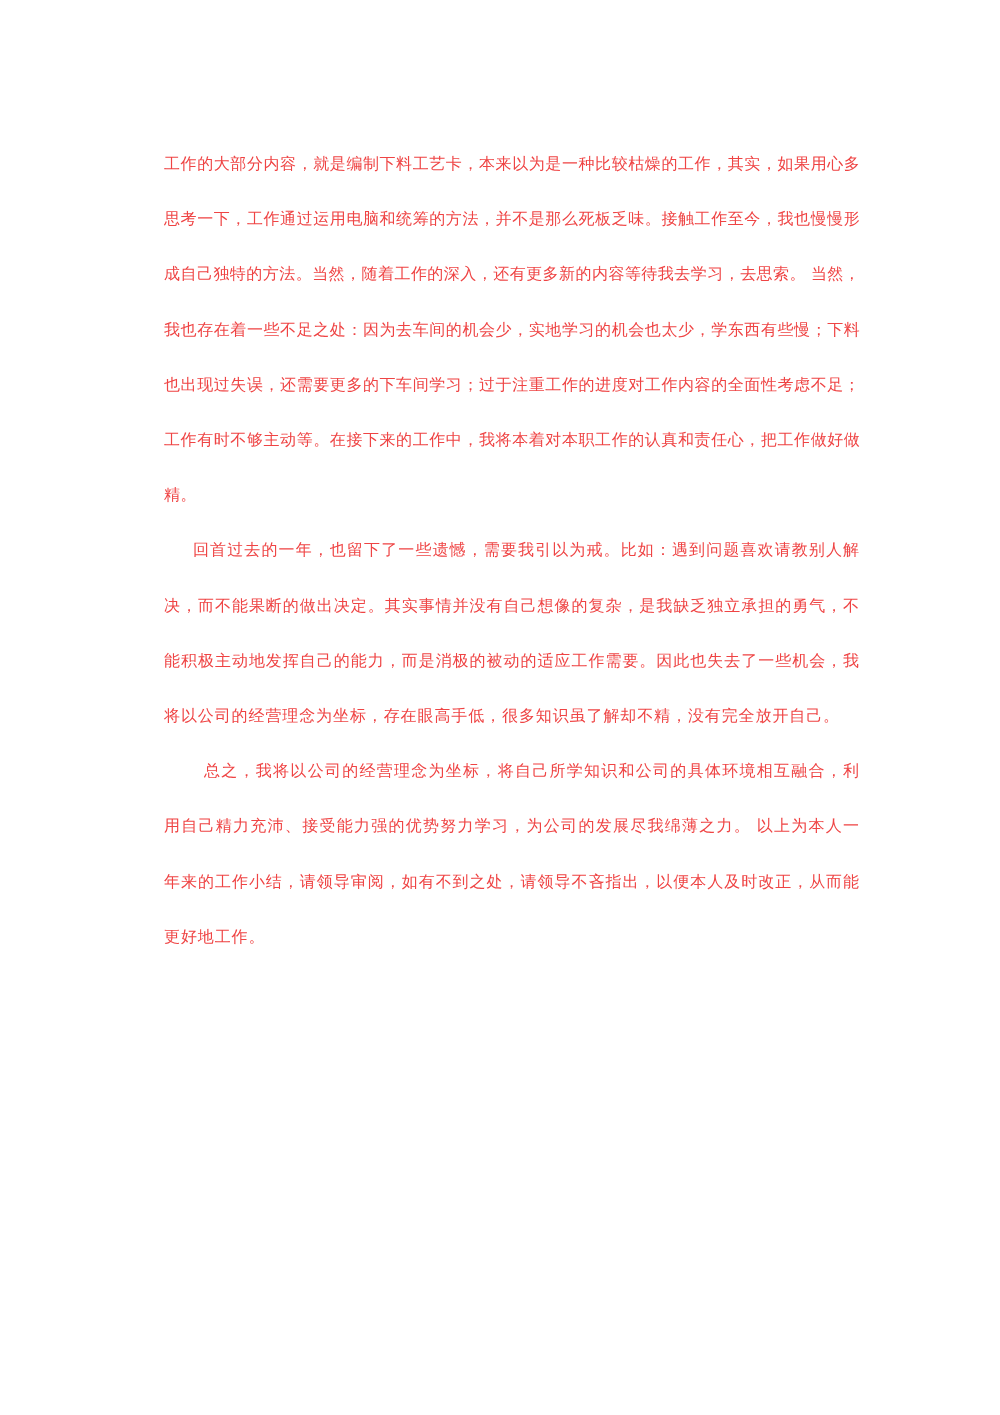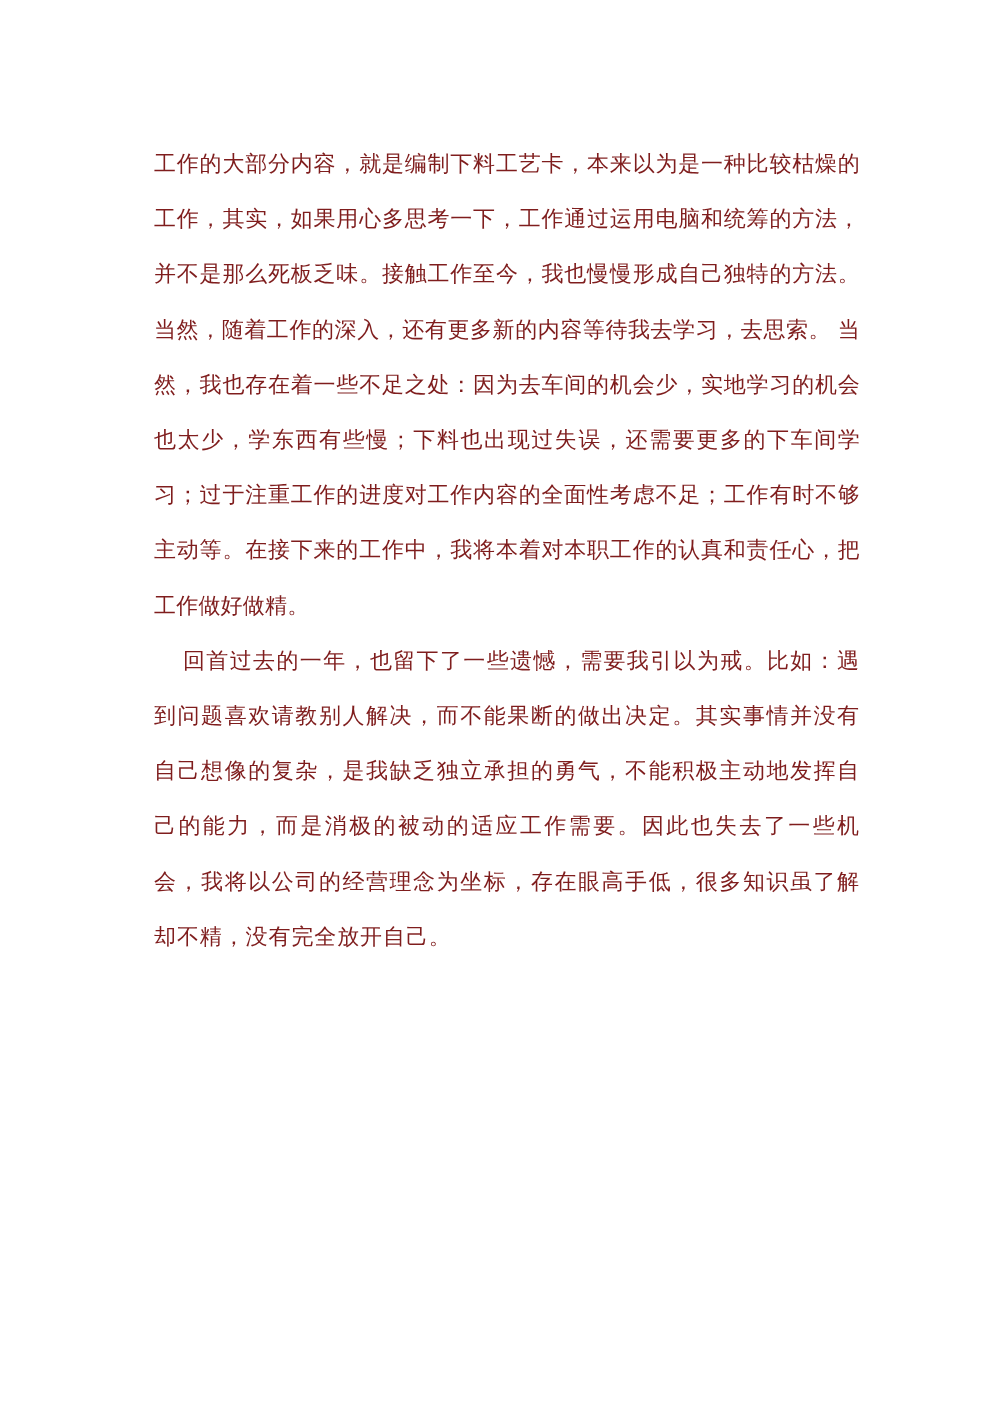--- a/index.html
+++ b/index.html
@@ -15,25 +15,25 @@
     overflow: hidden;
     box-sizing: border-box;
   }
   .doc-body {
     position: absolute;
     left: 148px;
     top: 136px;
     width: 712px;
   }
   .para {
-    margin: 0 0 0 6px;
+    margin: 0 0 0 16px;
     font-family: "Liberation Sans", "DejaVu Sans", sans-serif;
-    font-size: 22px;
+    font-size: 16px;
     line-height: 55.2px;
-    color: #7f1d1d;
+    color: #ef4444;
     text-align: justify;
     text-justify: inter-ideograph;
     letter-spacing: 0.2px;
     -webkit-font-smoothing: antialiased;
   }
   
   .para.p1 {
     text-indent: 0;
     word-spacing: 0px;
   }
@@ -51,15 +51,16 @@
 </head>
 <body>
 
 <div class="page">
   <div class="doc-body">
 
     <p class="para p1">工作的大部分内容，就是编制下料工艺卡，本来以为是一种比较枯燥的工作，其实，如果用心多思考一下，工作通过运用电脑和统筹的方法，并不是那么死板乏味。接触工作至今，我也慢慢形成自己独特的方法。当然，随着工作的深入，还有更多新的内容等待我去学习，去思索。 当然，我也存在着一些不足之处：因为去车间的机会少，实地学习的机会也太少，学东西有些慢；下料也出现过失误，还需要更多的下车间学习；过于注重工作的进度对工作内容的全面性考虑不足；工作有时不够主动等。在接下来的工作中，我将本着对本职工作的认真和责任心，把工作做好做精。</p>
 
     <p class="para p2">回首过去的一年，也留下了一些遗憾，需要我引以为戒。比如：遇到问题喜欢请教别人解决，而不能果断的做出决定。其实事情并没有自己想像的复杂，是我缺乏独立承担的勇气，不能积极主动地发挥自己的能力，而是消极的被动的适应工作需要。因此也失去了一些机会，我将以公司的经营理念为坐标，存在眼高手低，很多知识虽了解却不精，没有完全放开自己。</p>
 
+    <p class="para p3">总之，我将以公司的经营理念为坐标，将自己所学知识和公司的具体环境相互融合，利用自己精力充沛、接受能力强的优势努力学习，为公司的发展尽我绵薄之力。 以上为本人一年来的工作小结，请领导审阅，如有不到之处，请领导不吝指出，以便本人及时改正，从而能更好地工作。</p>
 
   </div>
 </div>
 
 </body></html>

